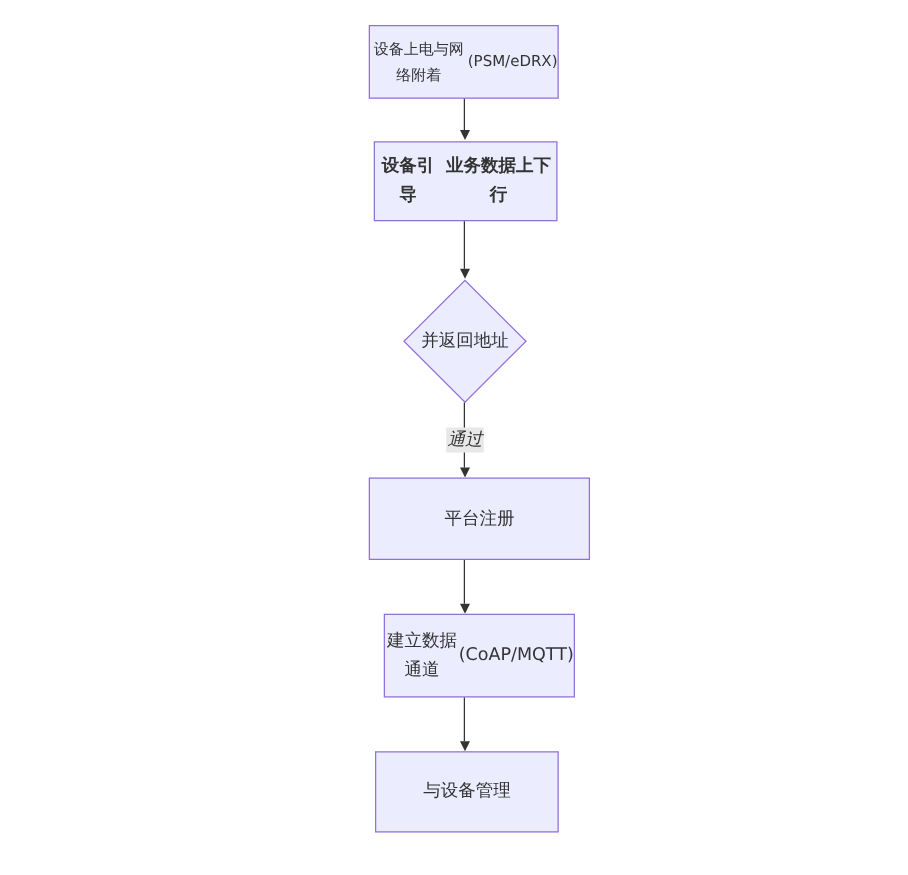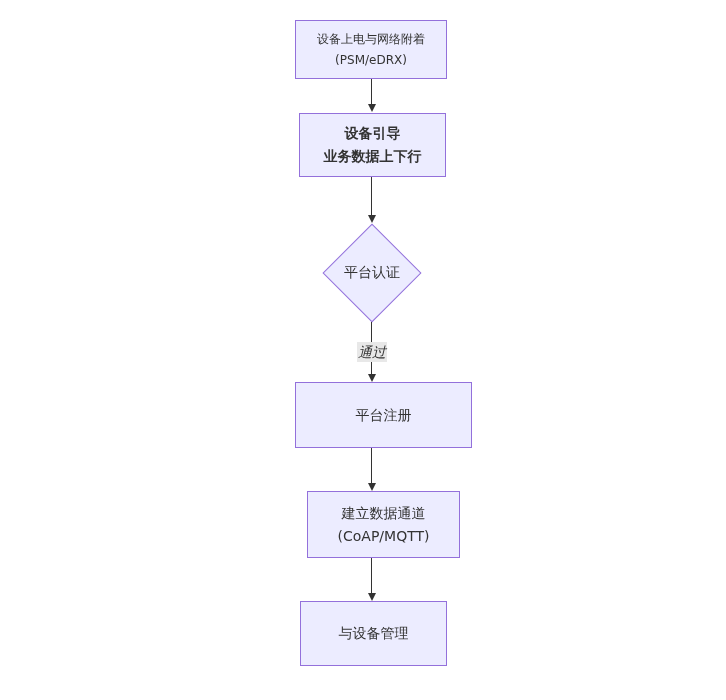--- a/index.html
+++ b/index.html
@@ -17,21 +17,21 @@
     position:relative;
     width:726px;height:700px;
     background:var(--bg);
     overflow:hidden;
   }
   .node{
     position:absolute;
     background:var(--node-fill);
     border:1px solid var(--node-border);
     color:var(--text-color);
-    display:flex;flex-direction:column;
+    display:flex;flex-direction:row;
     align-items:center;justify-content:center;
     text-align:center;
     font-size:14px;
     line-height:23px;
   }
   .node.small-text{font-size:12px;line-height:21px;}
   
   #node-power    {left:295px;top:20px; width:152px;height:59px;}
   #node-bootstrap{left:299px;top:113px;width:147px;height:64px;font-weight:bold;}
   #node-register {left:295px;top:382px;width:177px;height:66px;}
@@ -91,21 +91,21 @@
   <div class="node" id="node-bootstrap">
     <div>设备引导</div>
     <div>业务数据上下行</div>
   </div>
 
   <div class="shaft" id="shaft-2"></div>
   <div class="head" id="head-2"></div>
 
   <div class="diamond-wrap">
     <div class="diamond-shape"></div>
-    <div class="diamond-label">平台认证</div>
+    <div class="diamond-label">并返回地址</div>
   </div>
 
   <div class="shaft" id="shaft-3"></div>
   <div class="head" id="head-3"></div>
   <div class="edge-label">通过</div>
 
   <div class="node" id="node-register">
     <div>平台注册</div>
   </div>
 

